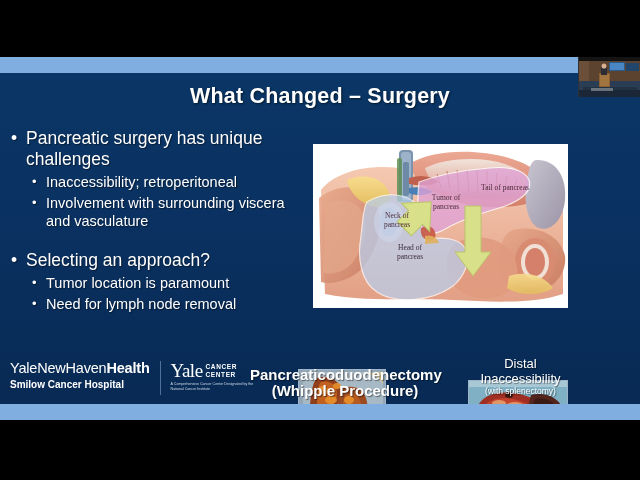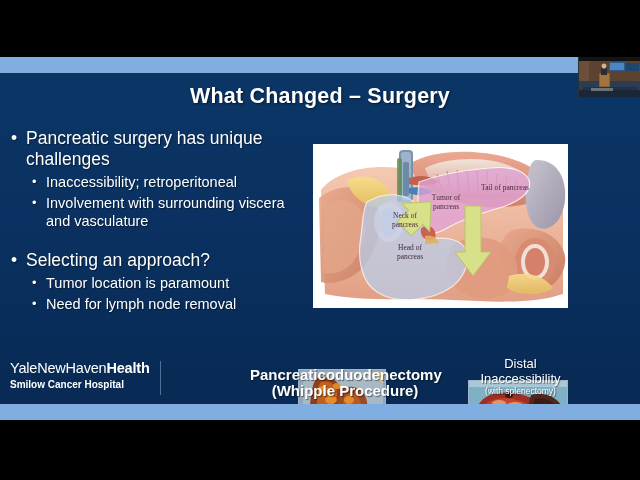--- a/index.html
+++ b/index.html
@@ -155,21 +155,21 @@
     position: absolute;
     font-family: "Liberation Serif", serif;
     font-size: 7.5px;
     line-height: 8.5px;
     color: #4a2b38;
     text-align: center;
     pointer-events: none;
   }
   #label-tail { left: 168px; top: 40px; width: 48px; }
   #label-body { left: 108px; top: 50px; width: 50px; }
-  #label-neck { left: 62px; top: 68px; width: 44px; padding-left: 8px; }
+  #label-neck { left: 62px; top: 68px; width: 44px; }
   #label-head { left: 74px; top: 100px; width: 46px; color:#3c2a40; }
 
   #specimen-whipple {
     position: absolute;
     left: 298px;
     top: 296px;
     width: 88px;
     height: 70px;
     overflow: hidden;
     border: 1px solid #9fb4c9;
@@ -271,20 +271,30 @@
 
     <div id="logo-bar">
 
       <div id="ynhh-logo">
         <div id="ynhh-line1"><span>YaleNewHaven</span><b>Health</b></div>
         <div id="ynhh-line2">Smilow Cancer Hospital</div>
       </div>
 
       <div id="logo-divider"></div>
 
+      <div id="ycc-logo">
+        <div id="ycc-top">
+          <span id="ycc-wordmark">Yale</span>
+          <span id="ycc-stack">
+            <div>CANCER</div>
+            <div>CENTER</div>
+          </span>
+        </div>
+        <div id="ycc-fineprint">A Comprehensive Cancer Center Designated by the National Cancer Institute</div>
+      </div>
 
     </div>
 
     <div id="anatomy-figure">
       <svg id="anatomy-canvas" viewBox="0 0 255 164" preserveAspectRatio="none">
         <defs>
           <linearGradient id="gFlesh" x1="0" y1="0" x2="0" y2="1">
             <stop offset="0%" stop-color="#f4c6ad"></stop>
             <stop offset="100%" stop-color="#e09a7e"></stop>
           </linearGradient>

